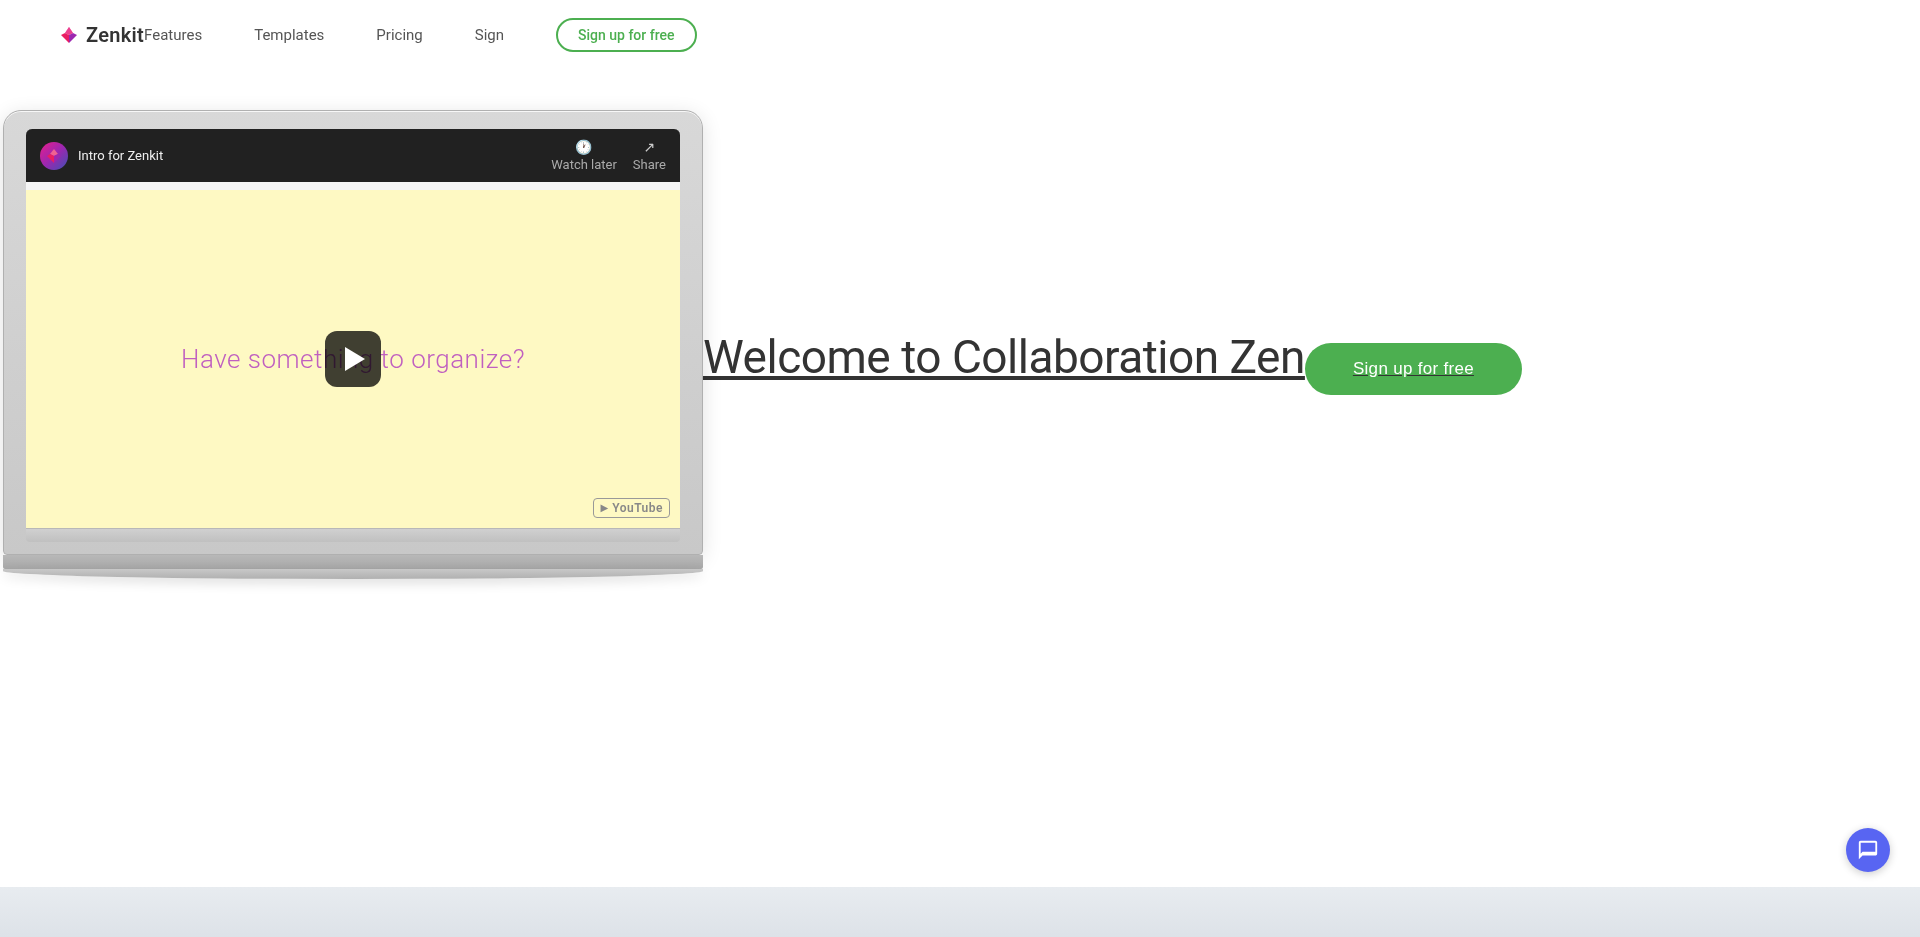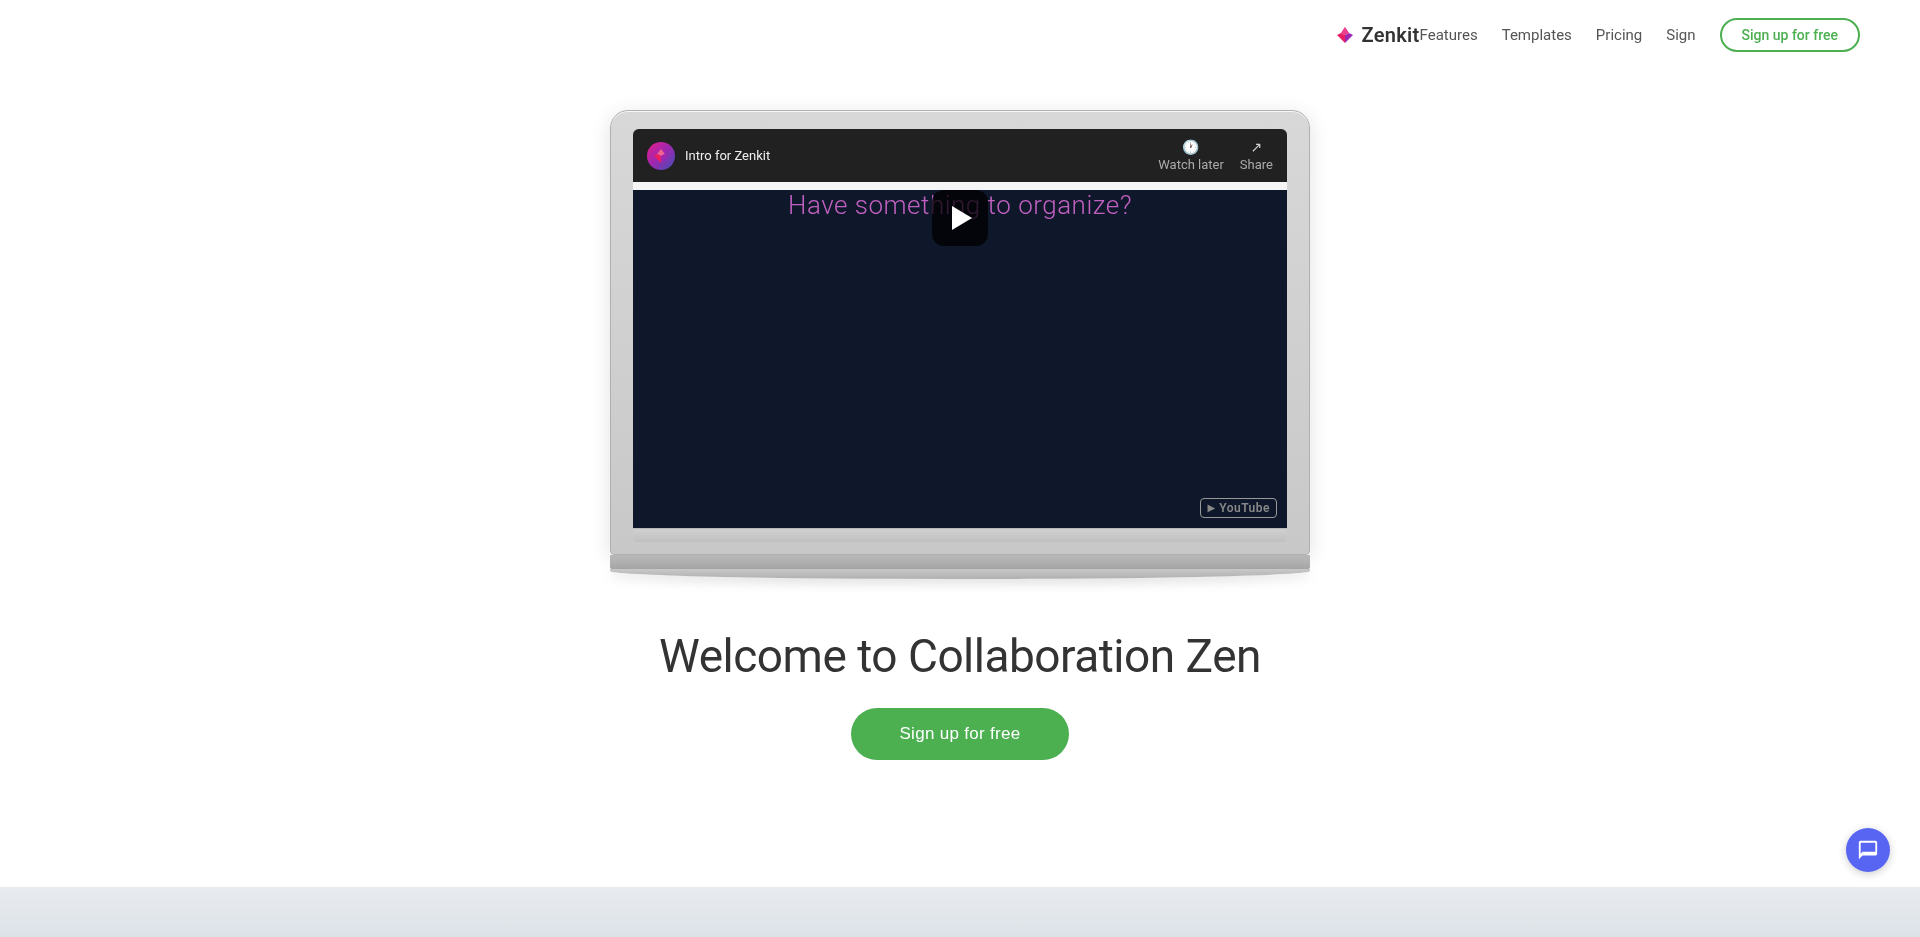--- a/index.html
+++ b/index.html
@@ -9,21 +9,21 @@
       background: #ffffff;
       color: #333;
       min-height: 937px;
       overflow-x: hidden;
     }
 
     
     header {
       display: flex;
       align-items: center;
-      justify-content: flex-end;
+      justify-content: flex-start;
       padding: 4px 60px;
       height: 70px;
       background: #fff;
       position: relative;
       z-index: 10;
     }
 
     .logo-area {
       display: flex;
       align-items: center;
@@ -40,21 +40,21 @@
     .logo-text {
       font-size: 20px;
       font-weight: 600;
       color: #333;
       letter-spacing: 0.3px;
     }
 
     nav {
       display: flex;
       align-items: center;
-      gap: 24px;
+      gap: 52px;
     }
 
     .nav-link {
       text-decoration: none;
       color: #555;
       font-size: 15px;
       font-weight: 400;
     }
 
     .btn-signup-nav {
@@ -65,24 +65,24 @@
       color: #4CAF50;
       font-size: 14px;
       font-weight: 500;
       cursor: pointer;
       text-decoration: none;
     }
 
     
     main {
       display: flex;
-      flex-direction: column;
-      align-items: center;
-      padding: 40px 20px 60px;
+      align-items: center;
+      padding: 40px 3px 60px;
       background: #fff;
+      text-decoration: underline;
     }
 
     
     .laptop-wrapper {
       position: relative;
       width: 700px;
       margin-bottom: 50px;
     }
 
     .laptop-body {
@@ -174,23 +174,24 @@
 
     .yt-action-label {
       color: #aaa;
       font-size: 13px;
     }
 
     
     .yt-content {
       flex: 1;
       display: flex;
+      align-items: center;
       justify-content: center;
       position: relative;
-      background: #0f172a;
+      background: #fef9c3;
       margin-top: 8px;
     }
 
     .video-text {
       color: #c060c0;
       font-size: 26px;
       font-weight: 300;
       letter-spacing: 0.5px;
       text-align: center;
     }

